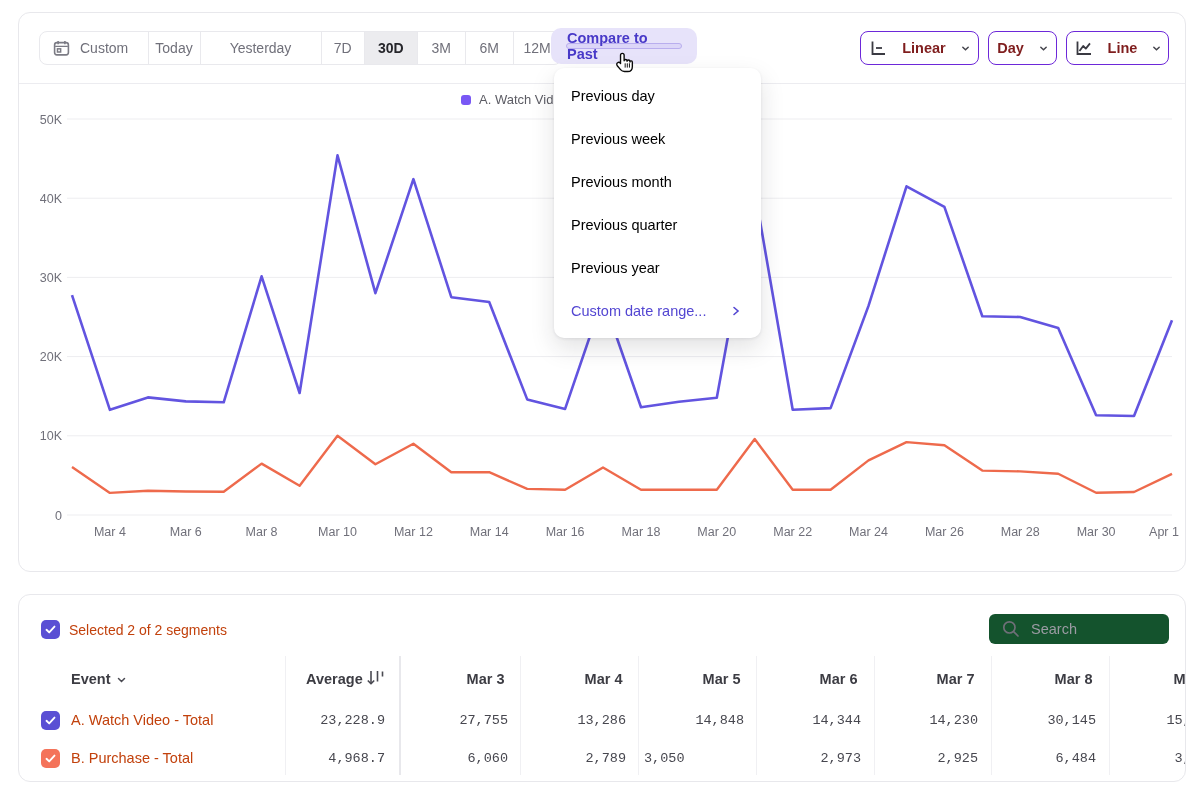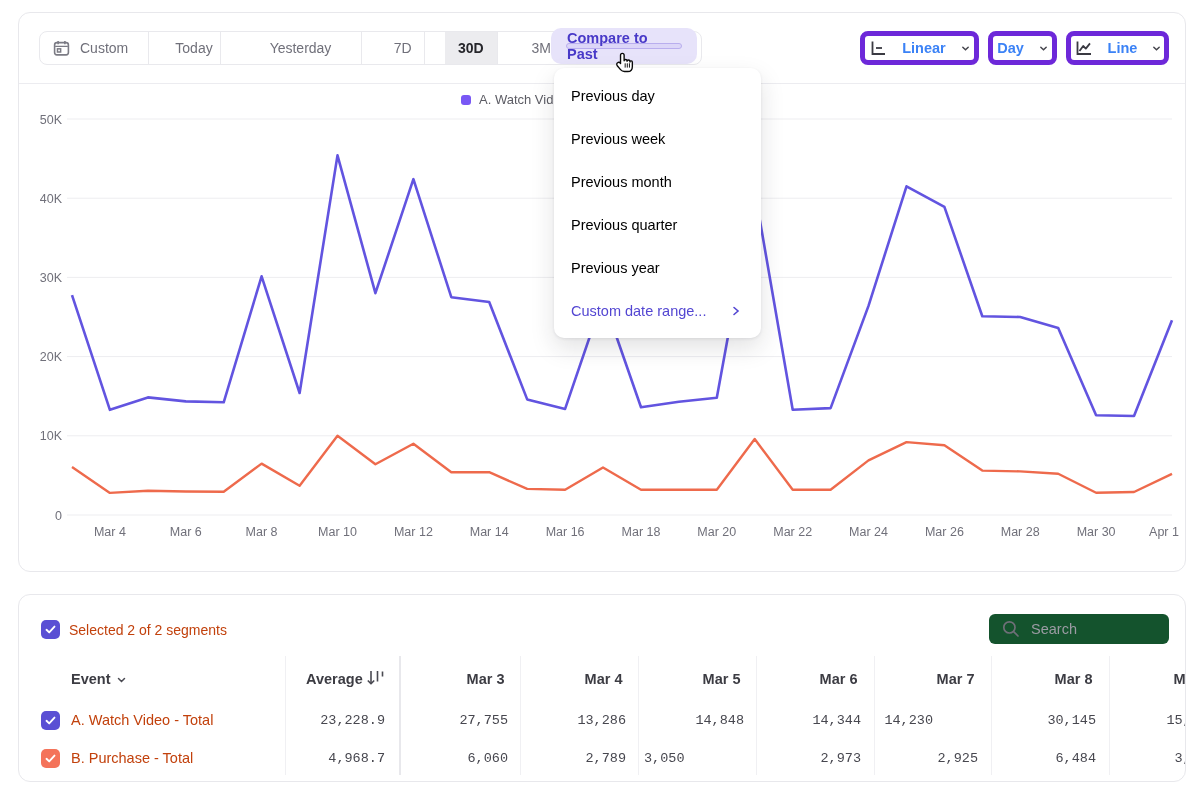--- a/index.html
+++ b/index.html
@@ -2,25 +2,25 @@
 <html><head>
 <meta charset="utf-8">
 <style>
 * { margin:0; padding:0; box-sizing:border-box; }
 html,body { width:1200px; height:802px; background:#ffffff; font-family:"Liberation Sans",sans-serif; overflow:hidden; }
 .abs { position:absolute; }
 .card { position:absolute; background:#fff; border:1px solid #e8e8ec; border-radius:12px; }
 #card1 { left:18px; top:12px; width:1168px; height:560px; }
 #card2 { left:18px; top:594px; width:1168px; height:188px; overflow:hidden; }
 
-.seg { position:absolute; left:20px; top:18px; height:34px; border:1px solid #e9e9ed; border-radius:8px; display:flex; align-items:stretch;gap:20px; }
+.seg { position:absolute; left:20px; top:18px; height:34px; border:1px solid #e9e9ed; border-radius:8px; display:flex; align-items:stretch; }
 .seg > div { display:flex; align-items:center; justify-content:center; font-size:14px; color:#70707a; border-right:1px solid #e9e9ed; white-space:nowrap; }
 .seg > div:last-child { border-right:none; }
 .seg > div.sel { background:#ececef; color:#26262b; font-weight:bold; }
-.btn { position:absolute; height:34px; border:5px solid #6d28d9; border-radius:8px; background:#fff; display:flex; align-items:center; justify-content:center; gap:15px; font-size:14.5px; color:#3b82f6; font-weight:bold; }
+.btn { position:absolute; height:34px; border:1px solid #6d28d9; border-radius:8px; background:#fff; display:flex; align-items:center; justify-content:center; gap:15px; font-size:14.5px; color:#7f1d1d; font-weight:bold; }
 .chev { width:9px; height:9px; display:inline-block; }
 #cmpwrap { position:absolute; left:551px; top:28px; width:146px; height:35.5px; background:#e7e3fa; border-radius:10px; padding:15px; }
 #cmp { width:100%; height:100%; background:#dcd6f8; border:1px solid #b9aeee; border-radius:8px; display:flex; align-items:center; justify-content:center; font-size:14.5px; font-weight:bold; color:#4839c8; }
 .divline { position:absolute; left:0; right:0; top:70px; height:1px; background:#ececf0; }
 
 #legend { position:absolute; left:442px; top:79px; display:flex; gap:24px; font-size:13px; color:#5c5c64; align-items:center; }
 #legend .sq { width:10px; height:10px; border-radius:3px; margin-right:8px; display:inline-block; }
 #legend span.it { display:flex; align-items:center; }
 
 #menu { position:absolute; left:554px; top:68px; width:207px; height:270px; background:#fff; border-radius:10px; box-shadow:0 1px 3px rgba(30,30,40,.09), 0 10px 24px rgba(30,30,40,.13); padding-top:6px; }
@@ -173,21 +173,21 @@
       <svg width="13" height="13" viewBox="0 0 13 13">
         <path d="M2.5 6.8 L5.2 9.4 L10.5 3.6" fill="none" stroke="#fff" stroke-width="1.9" stroke-linecap="round" stroke-linejoin="round"></path>
       </svg>
     </div>
   <div class="rowtxt" style="left:52px; top:117px;">A. Watch Video - Total</div>
   <div class="num" style="left:266px; top:118px; width:100px; text-align:right;">23,228.9</div>
   <div class="num" style="left:389px; top:118px; width:100px; text-align:right;">27,755</div>
   <div class="num" style="left:507px; top:118px; width:100px; text-align:right;">13,286</div>
   <div class="num" style="left:625px; top:118px; width:100px; text-align:right;">14,848</div>
   <div class="num" style="left:742px; top:118px; width:100px; text-align:right;">14,344</div>
-  <div class="num" style="left:814px; top:118px; width:100px; text-align:right;">14,230</div>
+  <div class="num" style="left:859px; top:118px; width:100px; text-align:right;">14,230</div>
   <div class="num" style="left:977px; top:118px; width:100px; text-align:right;">30,145</div>
   <div class="num" style="left:1096px; top:118px; width:100px; text-align:right;">15,405</div>
 
   <div class="ckbx" style="left:22px; top:154px; background:#f4735a;">
       <svg width="13" height="13" viewBox="0 0 13 13">
         <path d="M2.5 6.8 L5.2 9.4 L10.5 3.6" fill="none" stroke="#fff" stroke-width="1.9" stroke-linecap="round" stroke-linejoin="round"></path>
       </svg>
     </div>
   <div class="rowtxt" style="left:52px; top:155px;">B. Purchase - Total</div>
   <div class="num" style="left:266px; top:156px; width:100px; text-align:right;">4,968.7</div>

